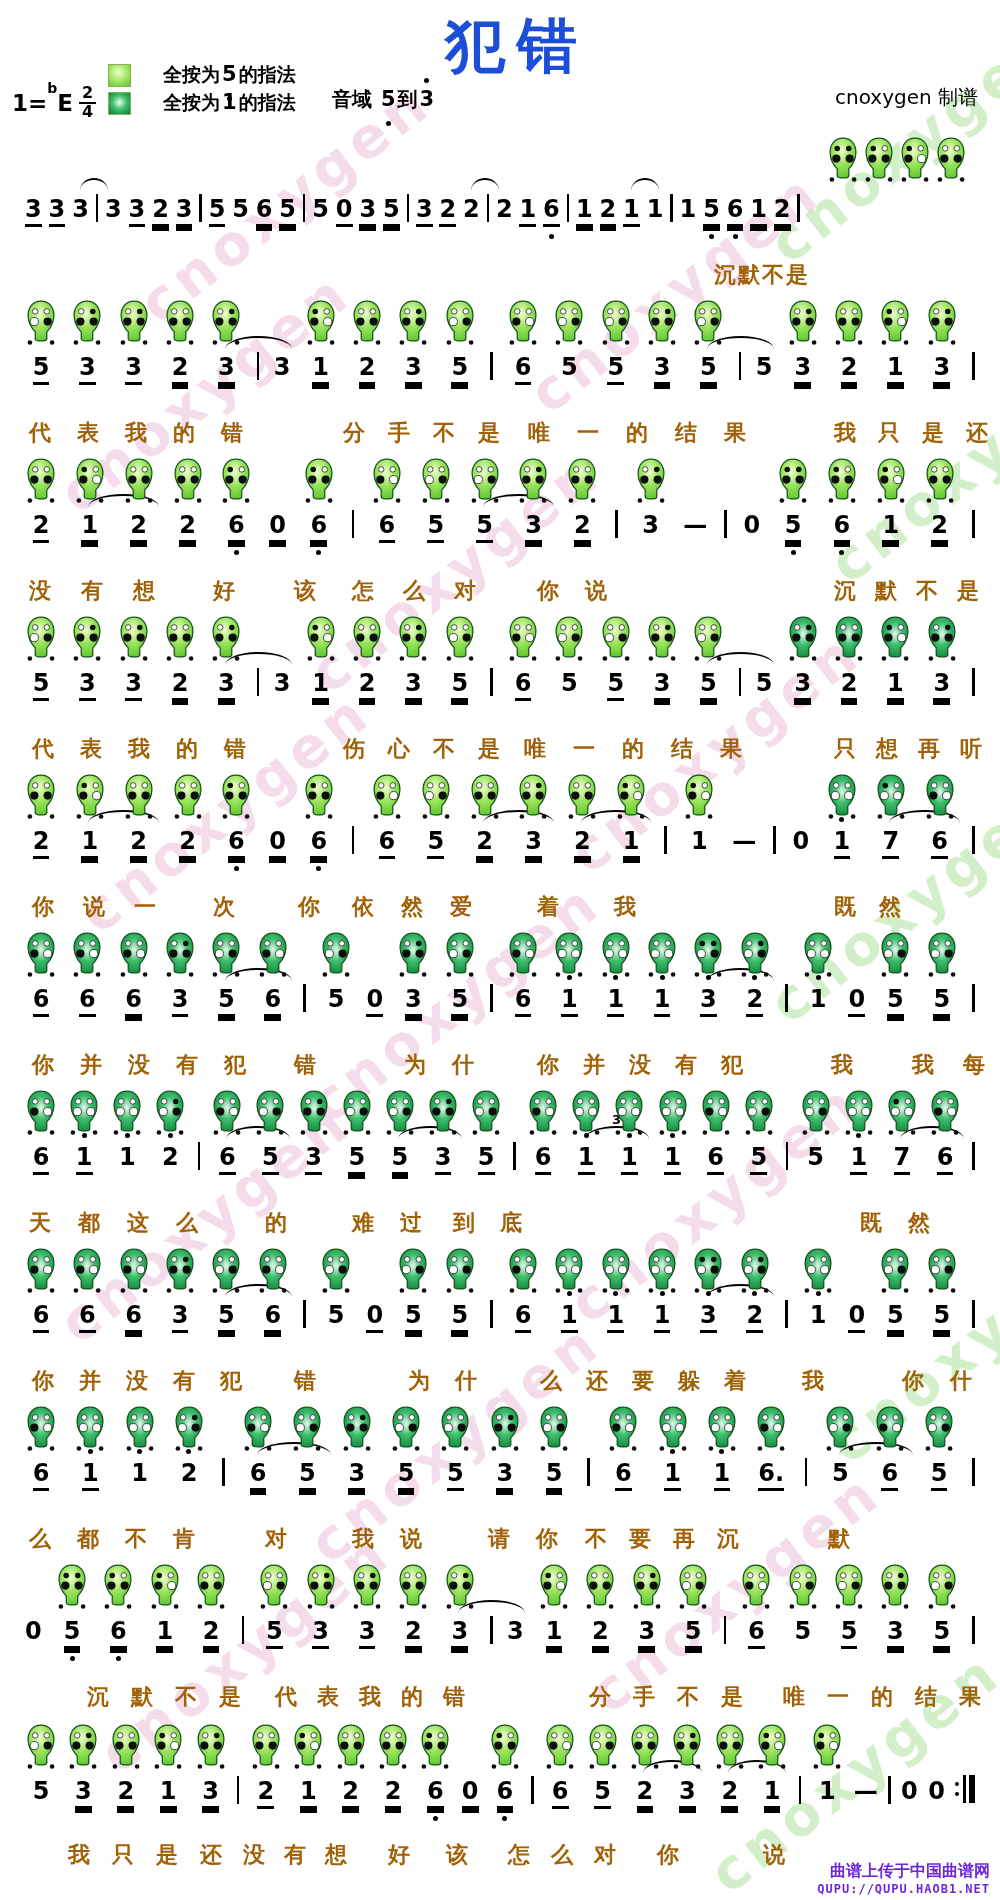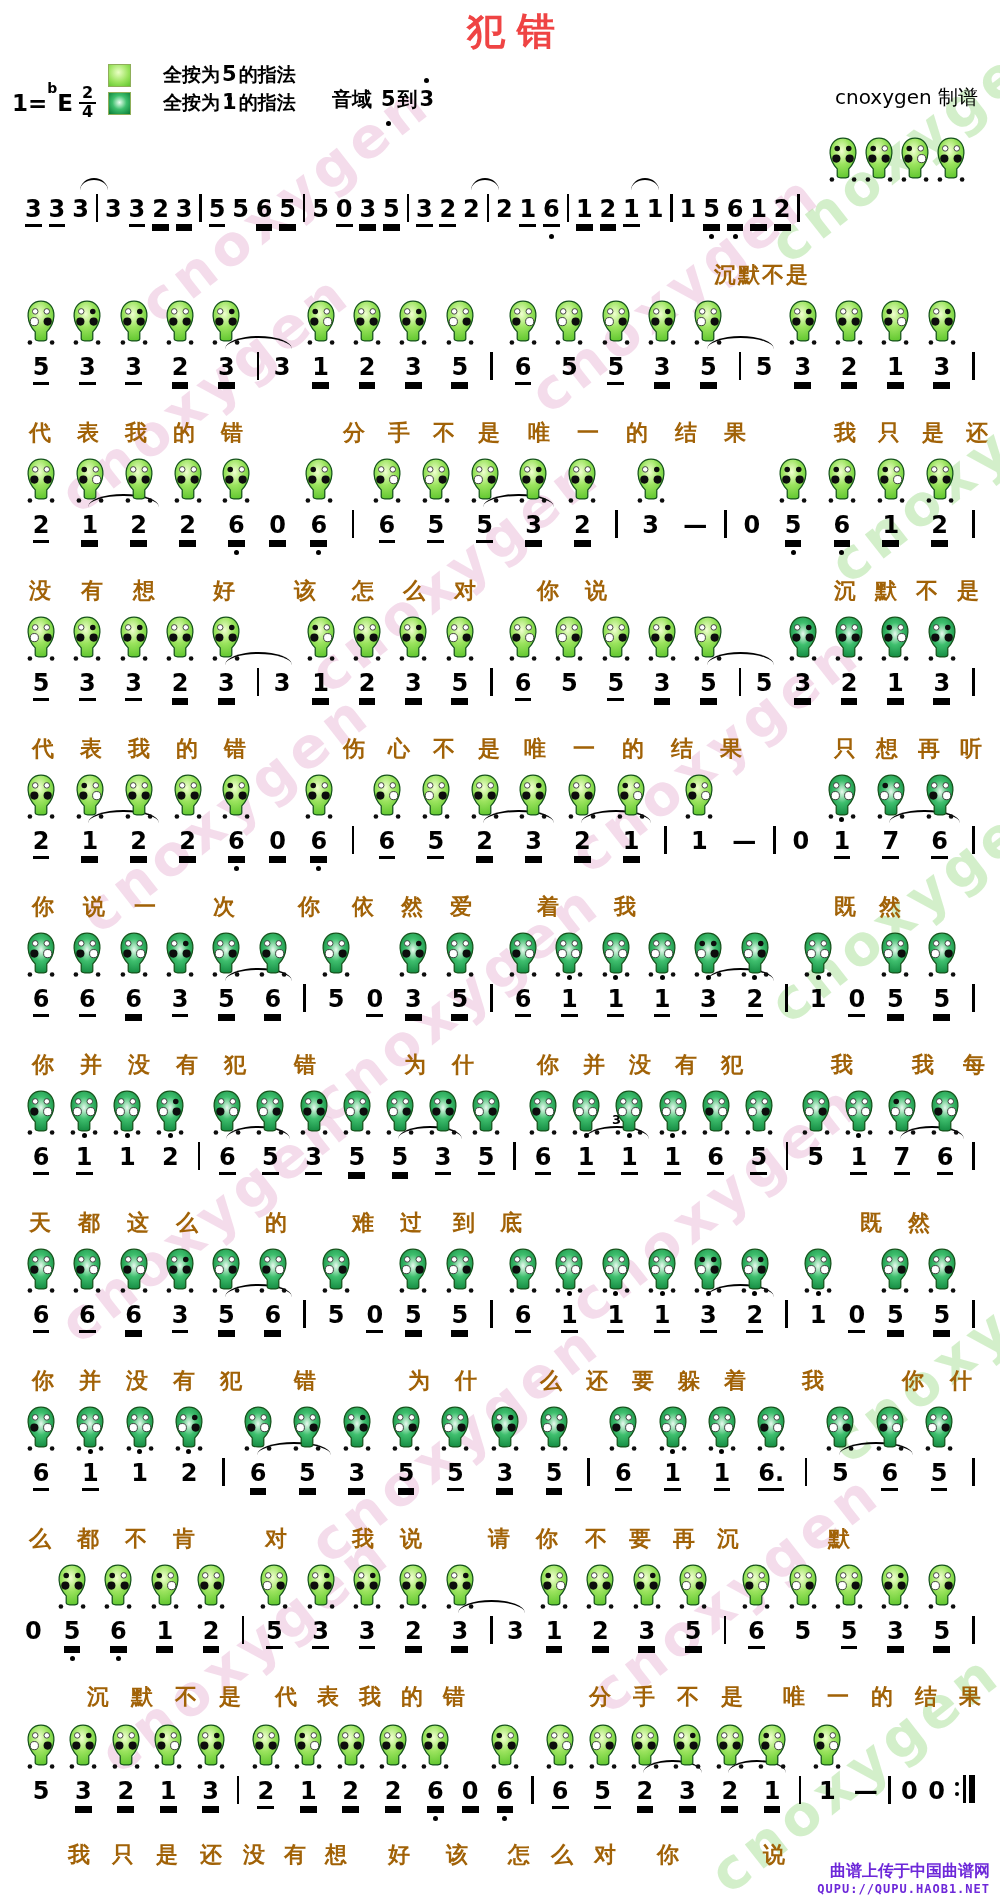--- a/index.html
+++ b/index.html
@@ -4,22 +4,22 @@
 <style>
   html,body{margin:0;padding:0;background:#e8e8e8;}
   #page{position:relative;width:1000px;height:1900px;background:#ffffff;overflow:hidden;
         font-family:"DejaVu Sans",sans-serif;margin:0 auto;}
   #wm-layer{position:absolute;inset:0;z-index:0;pointer-events:none;}
   .wm{position:absolute;font-size:56px;font-weight:bold;letter-spacing:6px;
       transform:rotate(-38deg);white-space:nowrap;font-family:"DejaVu Sans",sans-serif;}
   #content{position:absolute;inset:0;z-index:1;}
 
   
-  #title{position:absolute;top:6px;left:0;right:0;text-align:center;font-size:38px;
-         font-weight:bold;letter-spacing:12px;color:#ef4444;padding-left:34px;}
+  #title{position:absolute;top:6px;left:0;right:0;text-align:center;font-size:60px;
+         font-weight:bold;letter-spacing:12px;color:#1d4ed8;padding-left:34px;}
   #keysig{position:absolute;left:12px;top:80px;font-size:23px;font-weight:bold;color:#000;}
   #keysig sup{font-size:14px;vertical-align:18px;}
   .frac{display:inline-block;text-align:center;vertical-align:-6px;font-size:16px;line-height:1.05;margin-left:6px;font-weight:bold;}
   .frac .fn{display:block;border-bottom:2px solid #000;padding:0 3px;}
   #legend{position:absolute;left:108px;top:62px;}
   .leg-row{display:flex;align-items:center;height:26px;margin-bottom:2px;gap:24px;}
   .sq{width:21px;height:21px;border:1px solid #8fae5a;margin-right:8px;}
   .sq-light{background:radial-gradient(circle at 45% 35%, #eaffc4 0%, #9ce45f 55%, #5fc52c 100%);}
   .sq-dark{background:radial-gradient(circle at 50% 45%, #eafff0 0%, #3fbf6e 45%, #067a33 100%);}
   .leg-text{font-size:19px;font-weight:bold;color:#000;}

